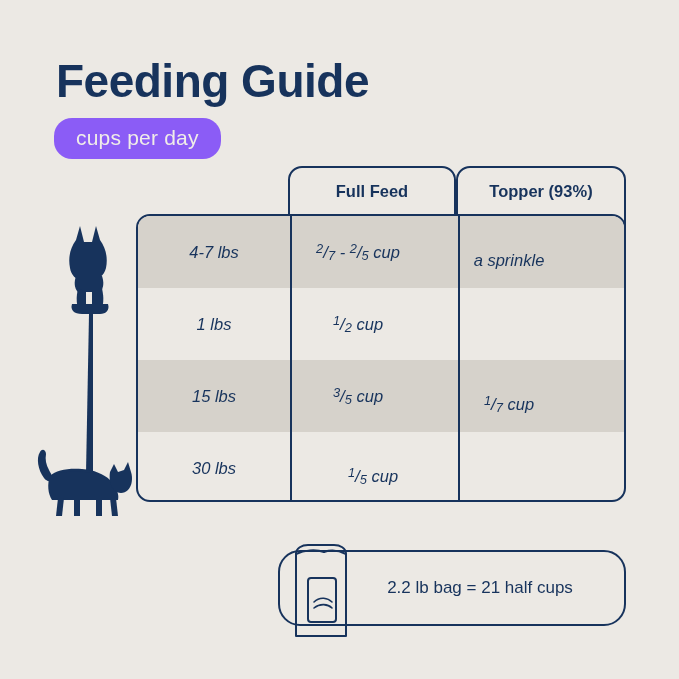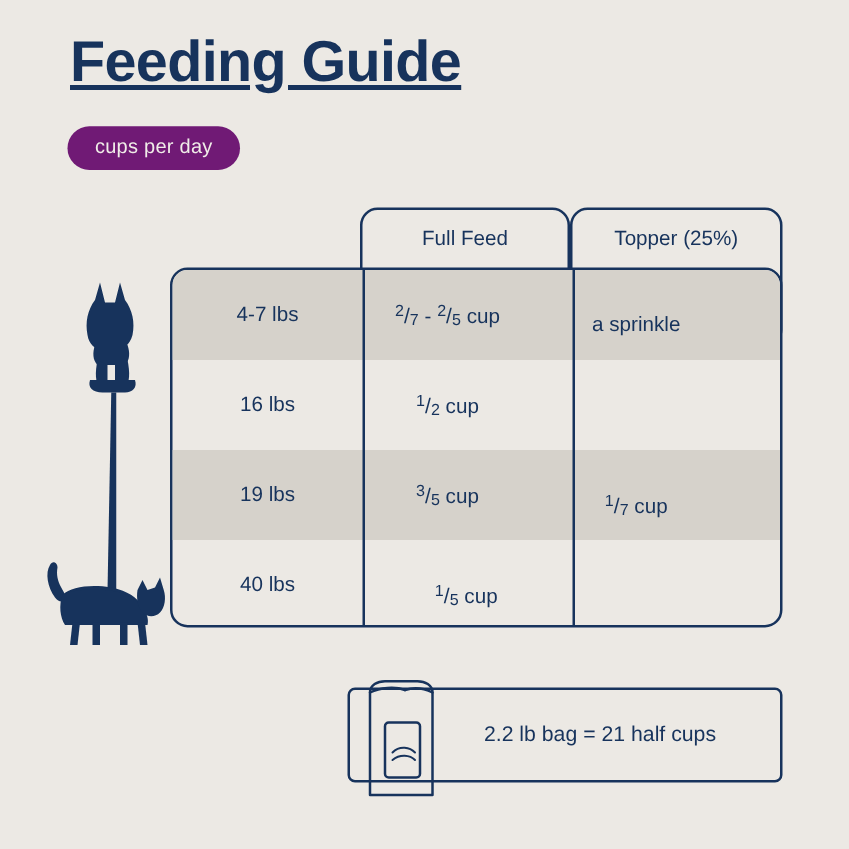--- a/index.html
+++ b/index.html
@@ -18,38 +18,37 @@
 
   .page {
     position: absolute;
     inset: 0;
   }
 
   
   .title {
     position: absolute;
     left: 56px;
-    top: 26px;
+    top: 58px;
     font-size: 46px;
     font-weight: bold;
     letter-spacing: -0.5px;
     color: #17335c;
     line-height: 1.0;
-    text-decoration: underline;
   }
 
   .pill {
     position: absolute;
     left: 54px;
-    top: 101px;
-    background: #701a75;
+    top: 118px;
+    background: #8b5cf6;
     color: #f0ede8;
     border-radius: 18px;
     padding: 8px 22px 9px 22px;
-    font-size: 16px;
+    font-size: 21px;
     letter-spacing: 0.2px;
   }
 
   
   .table-wrap {
     position: absolute;
     left: 136px;
     top: 166px;
     width: 490px;
     height: 336px;
@@ -66,20 +65,21 @@
     background: transparent;
   }
   .hdr-label {
     position: absolute;
     top: 14px;
     left: 0;
     right: 0;
     text-align: center;
     font-size: 16.5px;
     color: #17335c;
+    font-weight: bold;
   }
   .hdr-full { left: 152px; width: 168px; }
   .hdr-topper { left: 320px; width: 170px; }
 
   
   .body-box {
     position: absolute;
     left: 0;
     top: 48px;
     width: 490px;
@@ -88,20 +88,21 @@
     border-radius: 14px;
     box-sizing: border-box;
     overflow: hidden;
   }
 
   .row {
     position: relative;
     height: 72px;
     display: flex;
     align-items: center;
+    font-style: italic;
   }
   .row.shaded { background: #d6d2cb; }
 
   .cell {
     font-size: 16.5px;
     text-align: center;
     color: #17335c;
     box-sizing: border-box;
   }
   .c-weight { width: 152px; }
@@ -152,21 +153,21 @@
   }
 
   
   .bag-note {
     position: absolute;
     left: 278px;
     top: 550px;
     width: 348px;
     height: 76px;
     border: 2px solid #17335c;
-    border-radius: 6px;
+    border-radius: 22px;
     box-sizing: border-box;
     display: flex;
     align-items: center;
     justify-content: center;
   }
   .bag-note-text {
     font-size: 17px;
     color: #17335c;
     padding-left: 56px;
   }
@@ -221,21 +222,21 @@
     </svg>
   </div>
 
   <div class="table-wrap">
 
     <div class="hdr hdr-full">
       <div class="hdr-label">Full Feed</div>
     </div>
 
     <div class="hdr hdr-topper">
-      <div class="hdr-label">Topper (25%)</div>
+      <div class="hdr-label">Topper (93%)</div>
     </div>
 
     <div class="body-box">
 
       <div class="vline v1"></div>
       <div class="vline v2"></div>
 
       <div class="row shaded">
         <div class="cell c-weight">4-7 lbs</div>
         <div class="cell c-full">
@@ -245,47 +246,47 @@
           <span>-</span>
           <span class="frac">
             <sup>2</sup><span class="sl">/</span><sub>5</sub>
           </span>
           <span>cup</span>
         </div>
         <div class="cell c-topper">a sprinkle</div>
       </div>
 
       <div class="row">
-        <div class="cell c-weight">16 lbs</div>
+        <div class="cell c-weight">1 lbs</div>
         <div class="cell c-full">
           <span class="frac">
             <sup>1</sup><span class="sl">/</span><sub>2</sub>
           </span>
           <span>cup</span>
         </div>
       </div>
 
       <div class="row shaded">
-        <div class="cell c-weight">19 lbs</div>
+        <div class="cell c-weight">15 lbs</div>
         <div class="cell c-full">
           <span class="frac">
             <sup>3</sup><span class="sl">/</span><sub>5</sub>
           </span>
           <span>cup</span>
         </div>
         <div class="cell c-topper">
           <span class="frac">
             <sup>1</sup><span class="sl">/</span><sub>7</sub>
           </span>
           <span>cup</span>
         </div>
       </div>
 
       <div class="row">
-        <div class="cell c-weight">40 lbs</div>
+        <div class="cell c-weight">30 lbs</div>
         <div class="cell c-topper">
           <span class="frac">
             <sup>1</sup><span class="sl">/</span><sub>5</sub>
           </span>
           <span>cup</span>
         </div>
       </div>
 
     </div>
   </div>

